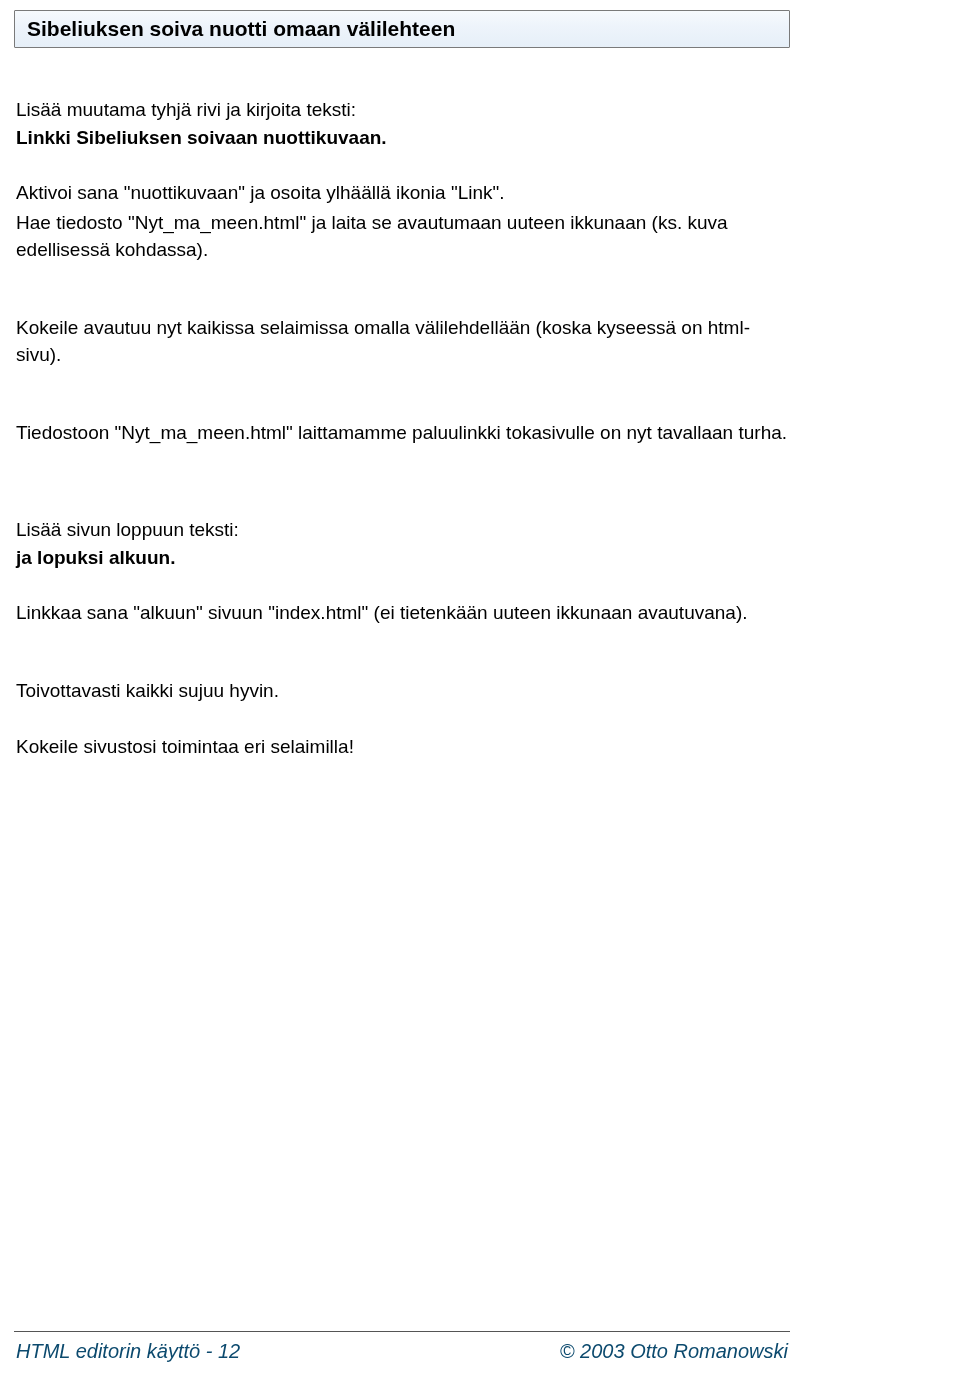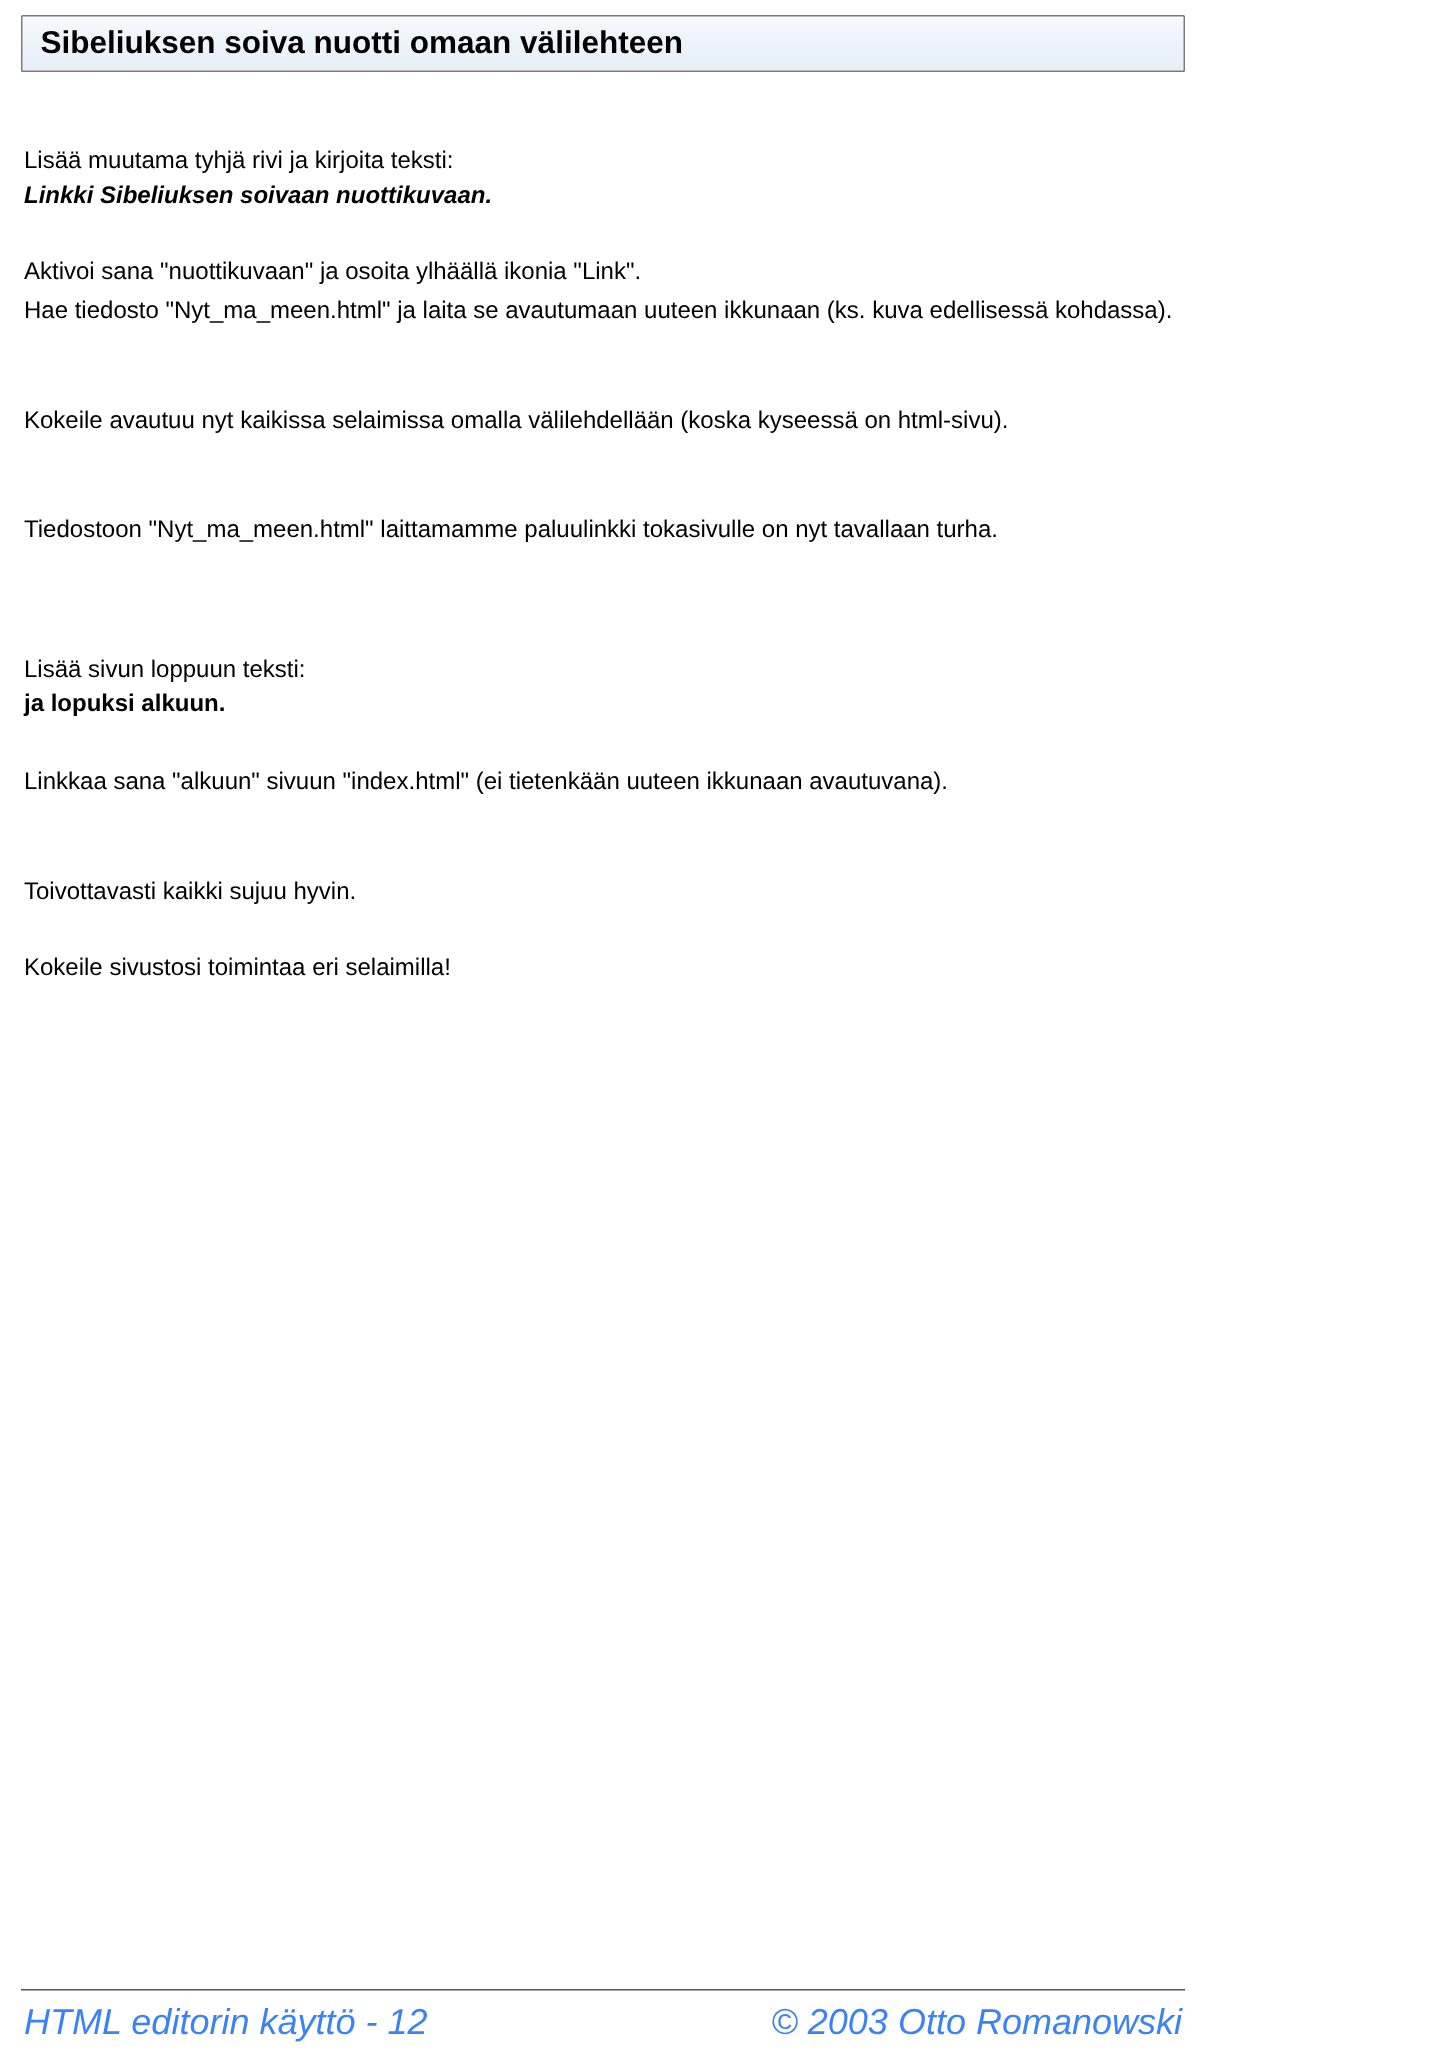--- a/index.html
+++ b/index.html
@@ -19,60 +19,60 @@
     border: 1px solid #7a7a7a;
     background: linear-gradient(to bottom, #f7fafd 0%, #eef4fb 40%, #e6eff8 100%);
     padding: 6px 10px 6px 12px;
     font-size: 21px;
     font-weight: bold;
     color: #000;
     margin-bottom: 48px;
     border-radius: 1px;
   }
   .body-text {
-    font-size: 16px;
+    font-size: 19px;
     line-height: 1.45;
     margin: 0 0 28px 2px;
   }
   .body-block { margin-bottom: 50px; }
   .bold { font-weight: bold; }
   .footer {
     position: absolute;
     bottom: 18px;
     left: 14px;
     right: 14px;
   }
   .footer-line {
     border-top: 1px solid #555;
     height: 1px;
     margin-bottom: 8px;
   }
   .footer-row {
     display: flex;
     justify-content: space-between;
-    font-size: 24px;
+    font-size: 20px;
     font-style: italic;
-    color: #3b82f6;
+    color: #0c4a6e;
     padding: 0 2px;
   }
 </style>
 </head>
 <body>
 
 <div class="page">
 
   <div class="section-heading">
     <span>Sibeliuksen soiva nuotti omaan välilehteen</span>
   </div>
 
   <div class="body-block" style="margin-bottom:28px;">
     <div class="body-text" style="margin-bottom:0;">
       <span>Lisää muutama tyhjä rivi ja kirjoita teksti:</span>
     </div>
-    <div class="body-text bold" style="margin-bottom:0;font-style:italic;">
+    <div class="body-text bold" style="margin-bottom:0;">
       <span>Linkki Sibeliuksen soivaan nuottikuvaan.</span>
     </div>
   </div>
 
   <div class="body-text" style="margin-bottom:2px;">
     <span>Aktivoi sana "nuottikuvaan" ja osoita ylhäällä ikonia "Link".</span>
   </div>
 
   <div class="body-text" style="margin-bottom:50px; max-width:900px;">
     <span>Hae tiedosto "Nyt_ma_meen.html" ja laita se avautumaan uuteen ikkunaan (ks. kuva edellisessä kohdassa).</span>

